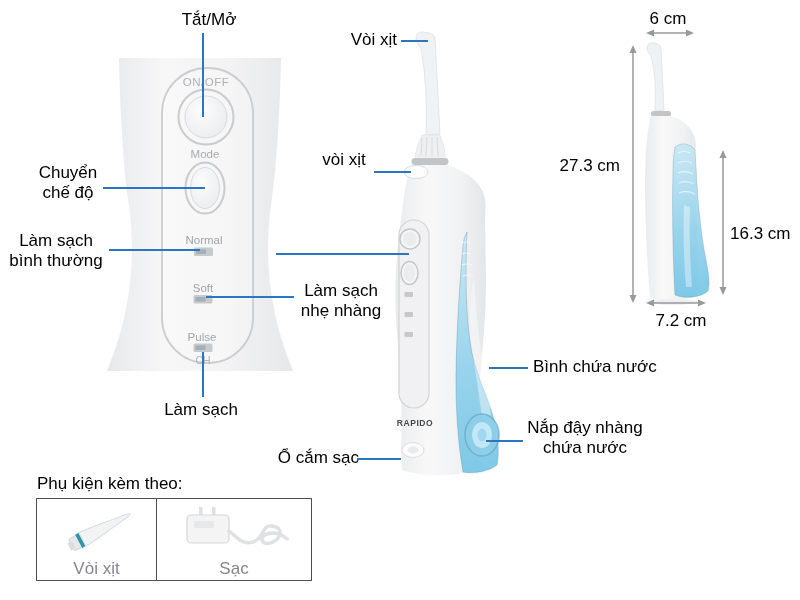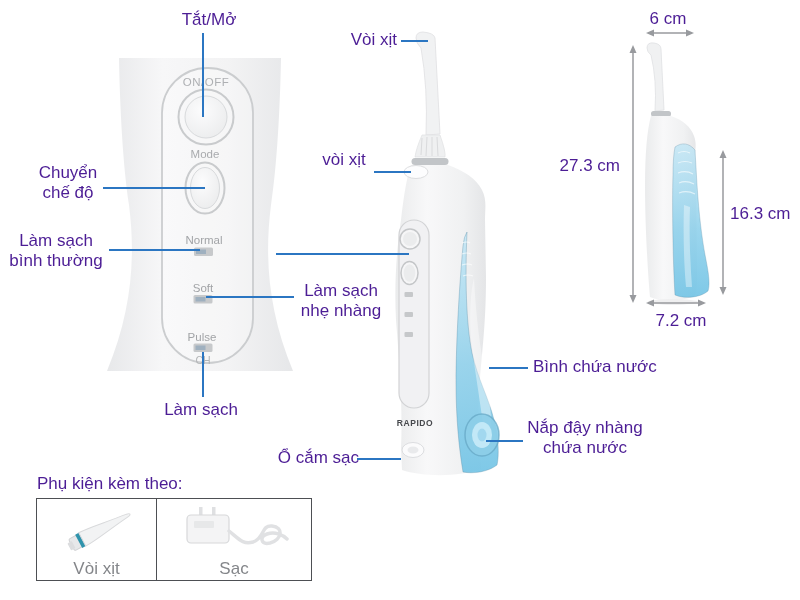--- a/index.html
+++ b/index.html
@@ -2,21 +2,21 @@
 <html><head>
 <meta charset="utf-8">
 <style>
   html,body{margin:0;padding:0;}
   body{
     width:800px;height:600px;background:#ffffff;
     font-family:"Liberation Sans", sans-serif;
     position:relative;overflow:hidden;
   }
   .label{
-    position:absolute;color:#4c1d95;font-size:17px;line-height:20px;
+    position:absolute;color:#000000;font-size:17px;line-height:20px;
     white-space:nowrap;
   }
   .label span{display:block;}
   .center{text-align:center;}
   .right{text-align:right;}
   .line{position:absolute;background:#2b76c2;}
   .dev{position:absolute;}
   .acc-table{
     position:absolute;left:36px;top:498px;width:276px;height:83px;
     border:1.5px solid #4d4f53;display:flex;box-sizing:border-box;background:#fff;
@@ -210,21 +210,21 @@
 <div class="label right" style="left:277px;top:448px;width:82px">
   <span>Ổ cắm sạc</span>
 </div>
 
 <div class="label dim center" style="left:633px;top:9px;width:70px">
   <span>6 cm</span>
 </div>
 <div class="label dim right" style="left:540px;top:156px;width:80px">
   <span>27.3 cm</span>
 </div>
-<div class="label dim" style="left:730px;top:204px">
+<div class="label dim" style="left:730px;top:224px">
   <span>16.3 cm</span>
 </div>
 <div class="label dim center" style="left:646px;top:311px;width:70px">
   <span>7.2 cm</span>
 </div>
 
 <div class="label" style="left:37px;top:474px">
   <span>Phụ kiện kèm theo:</span>
 </div>
 <div class="acc-table">

